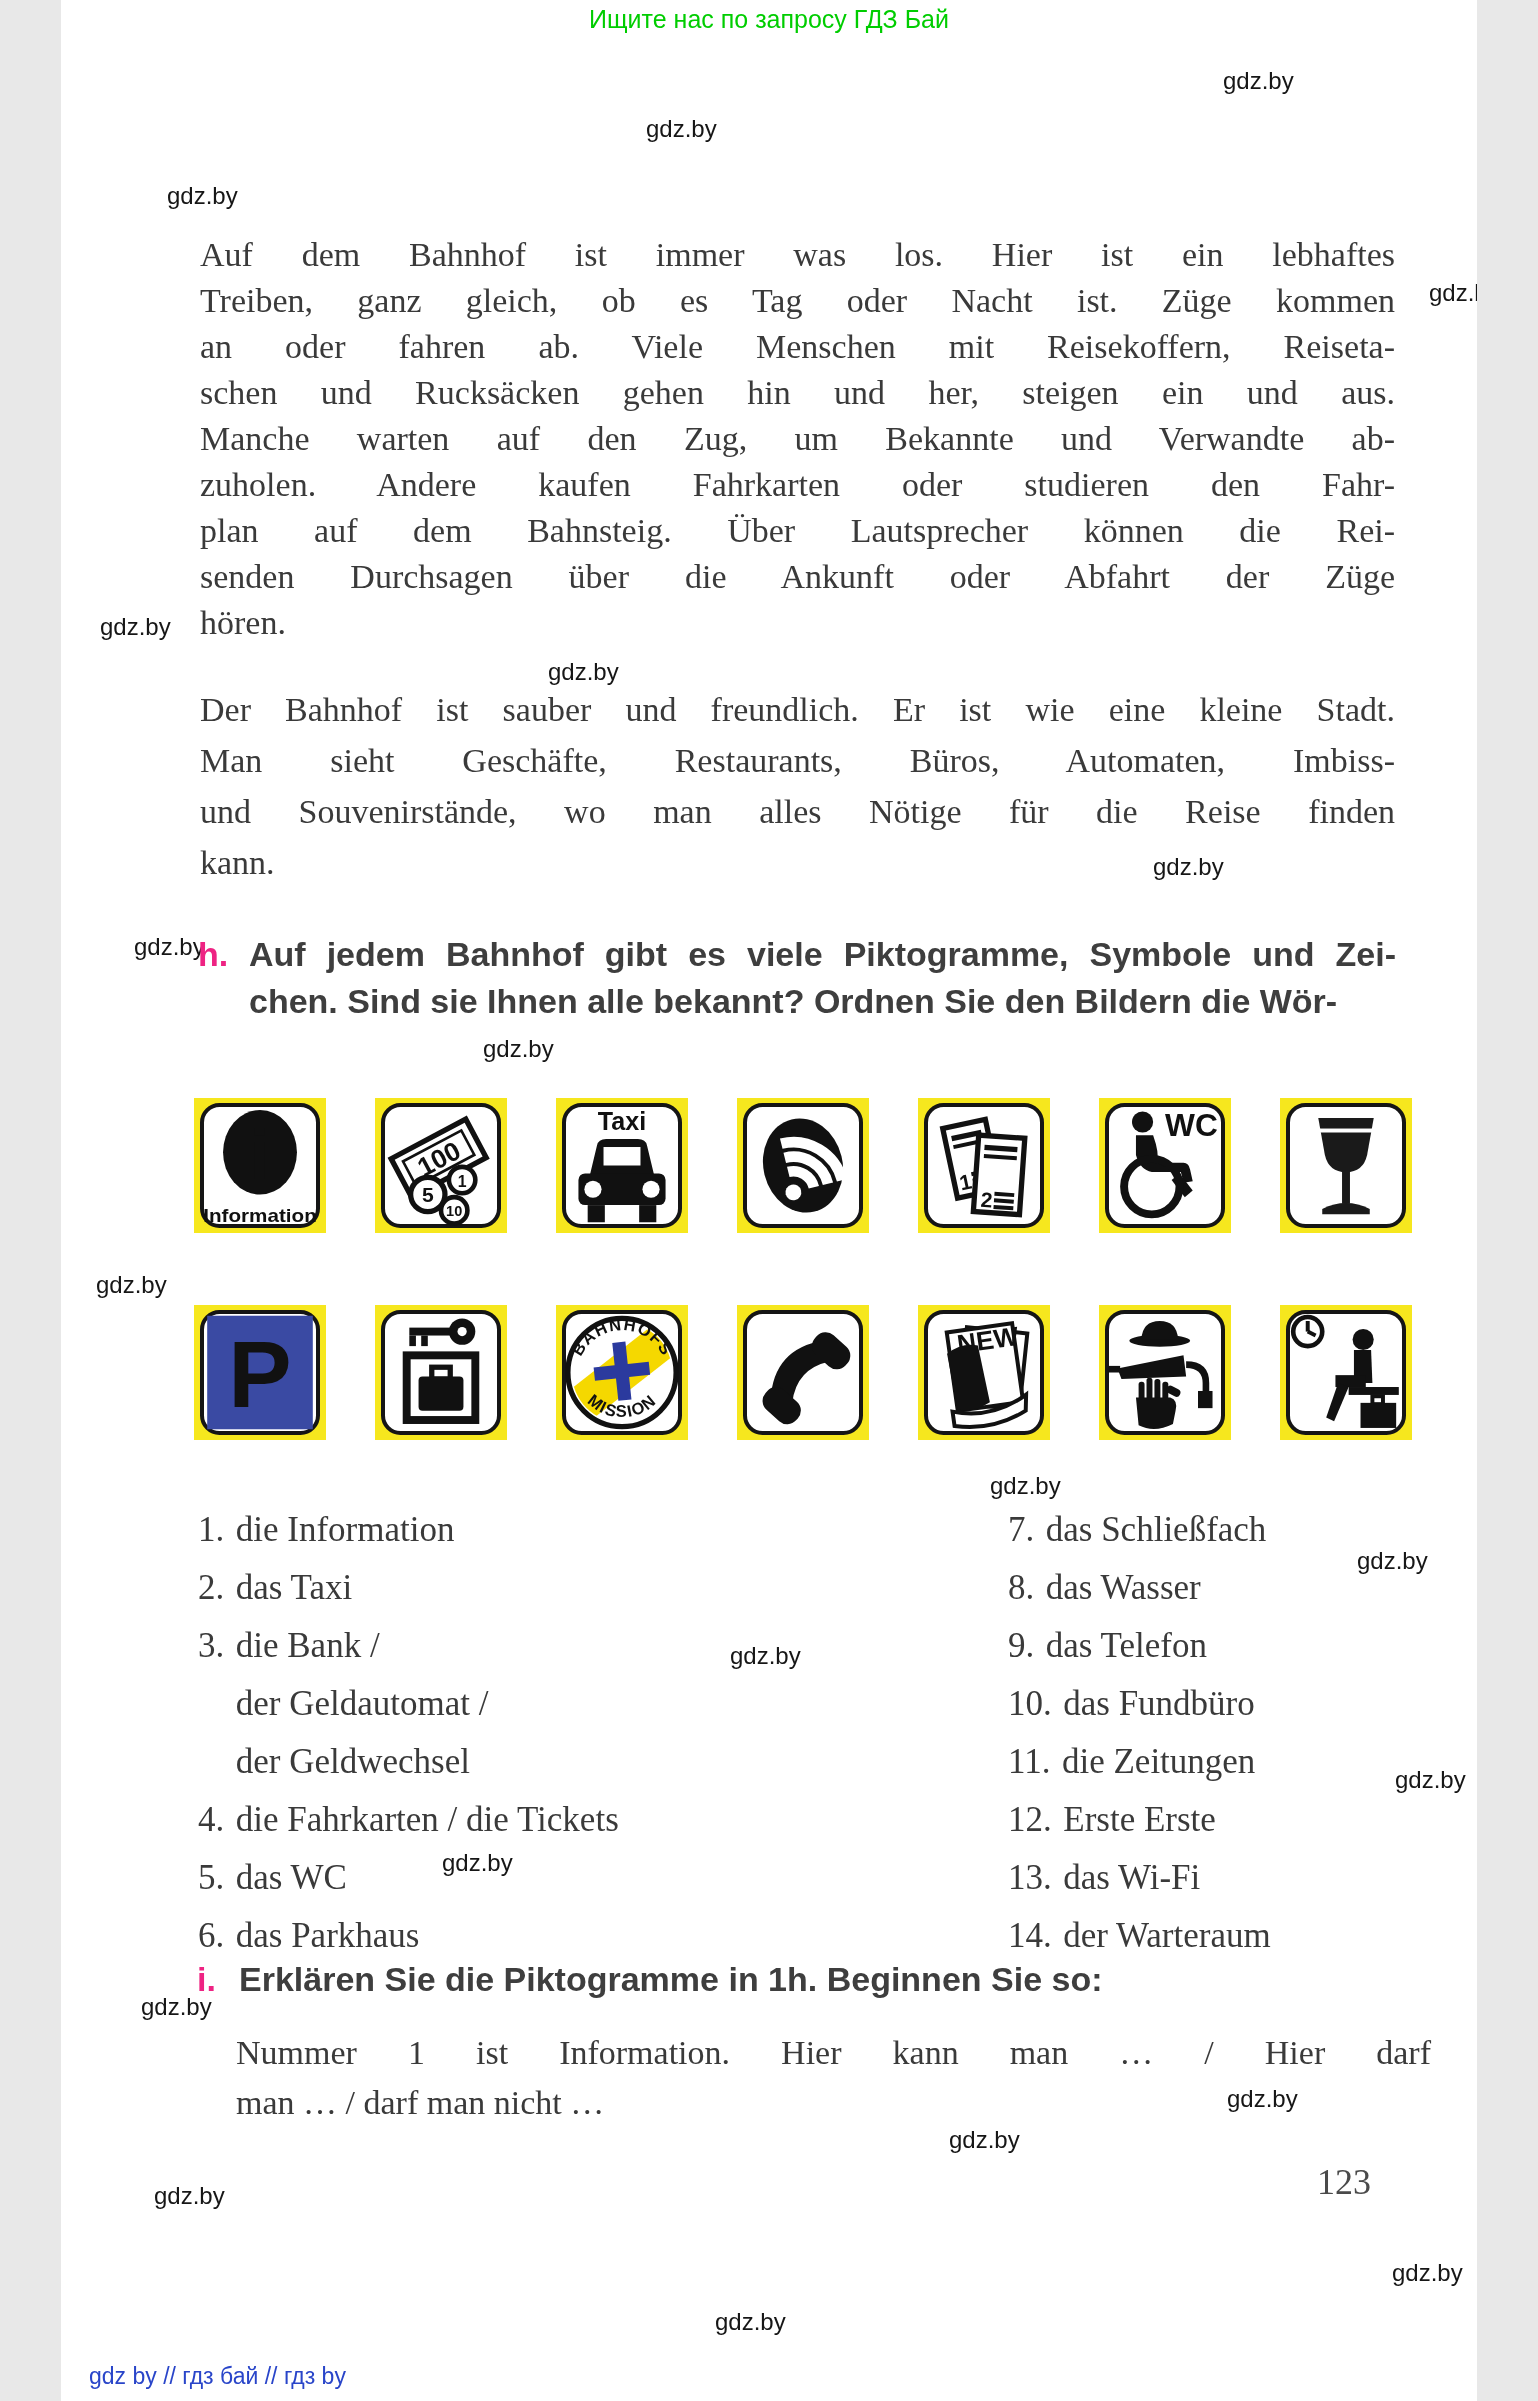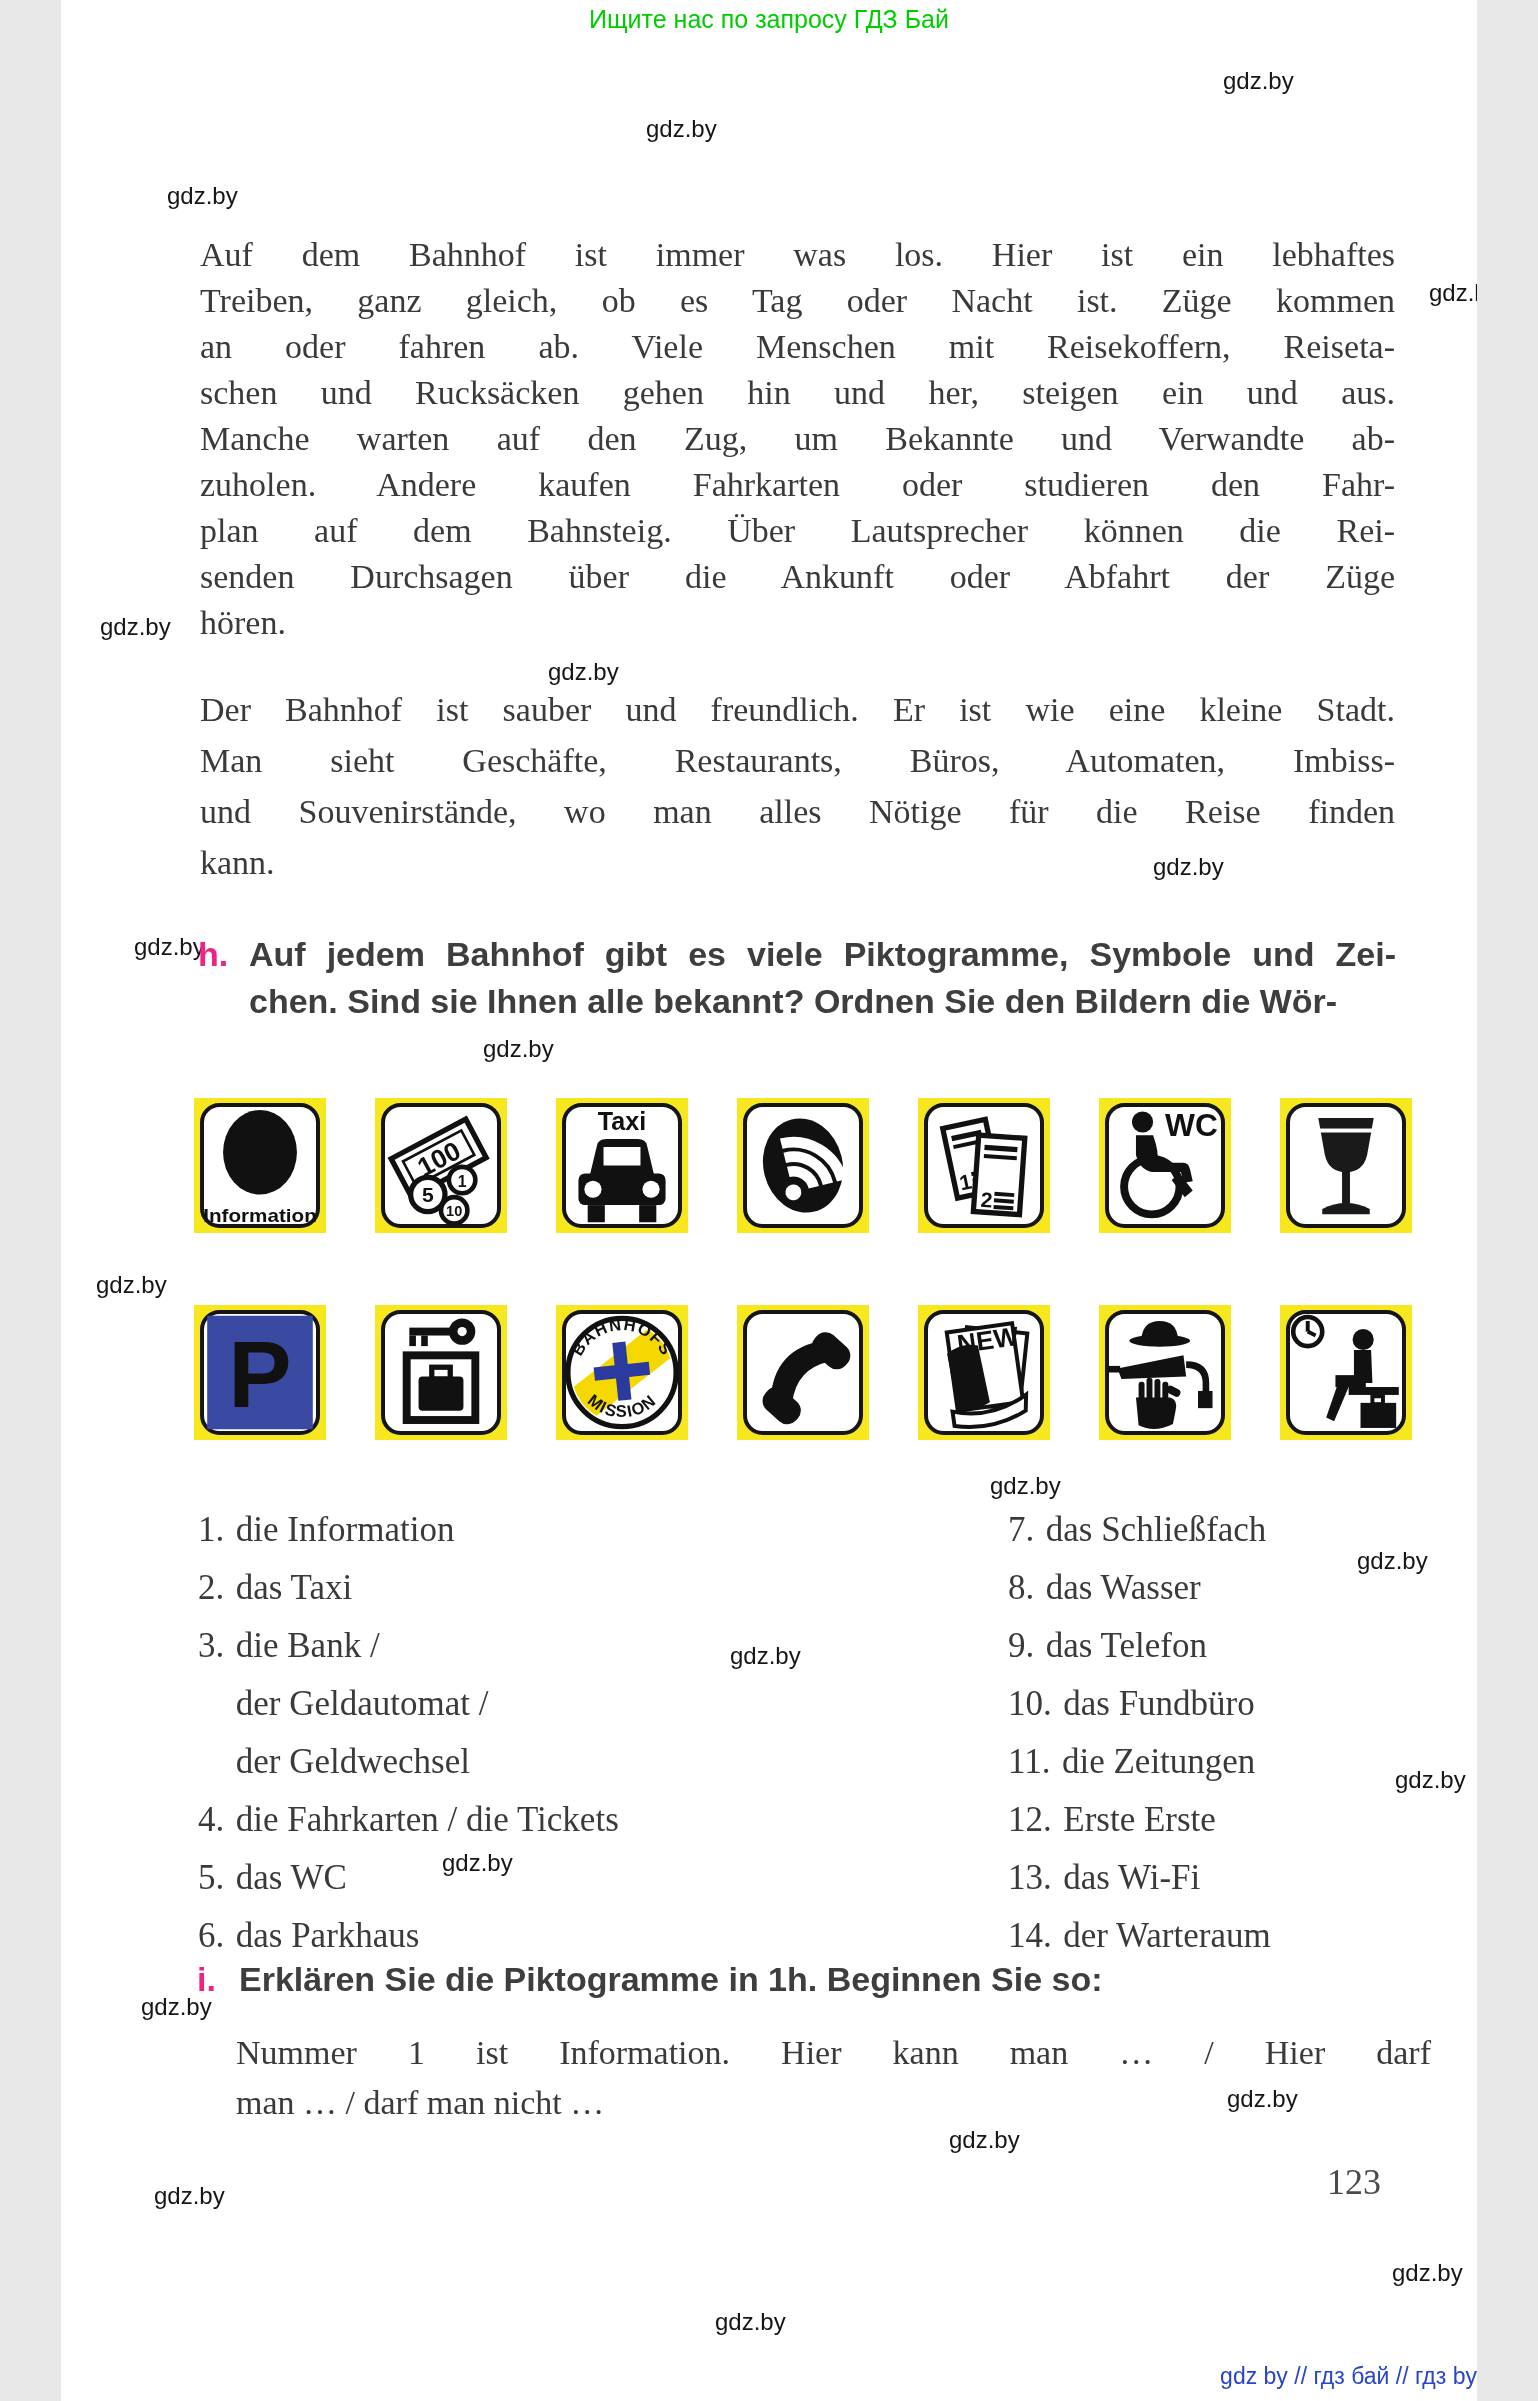--- a/index.html
+++ b/index.html
@@ -34,28 +34,28 @@
     position:absolute; left:6.2px; right:6.2px; top:5.3px; bottom:5.3px;
     background:#fff; border:4.4px solid #151515; border-radius:19.5px;
   }
   .pict svg { position:absolute; left:0; top:0; width:100%; height:100%; }
   .pict svg text { font-family:"Liberation Sans", sans-serif; fill:#111; }
 
   .wordcol { position:absolute; font-size:35px; line-height:58px; color:#3a3a3a; }
   .wl-item { display:flex; }
   .wl-num { flex:none; margin-right:11.5px; }
 
-  .pagenum { position:absolute; left:1256px; top:2161px; font-size:36px; color:#4a4a4a;margin-left:10px; }
+  .pagenum { position:absolute; left:1256px; top:2161px; font-size:36px; color:#4a4a4a; }
   .copyright {
     position:absolute; top:2206px; left:0; width:100%; text-align:center;
     font:41px "Liberation Sans", sans-serif; color:#f79ac4;
   }
   .links {
-    position:absolute; top:2363px; left:0; width:100%; text-align:right;
-    font:23px "Liberation Sans", sans-serif; color:#2945c9;
+    position:absolute; top:2363px; left:0; width:100%; text-align:left;
+    font:23px "Liberation Sans", sans-serif; color:#2945c9;padding-left:28px;
   }
 </style>
 </head>
 <body>
 
 <div class="page">
 
   <div class="promo">Ищите нас по запросу ГДЗ Бай</div>
 
   <span class="wm" style="left:1162px;top:67px">gdz.by</span>

